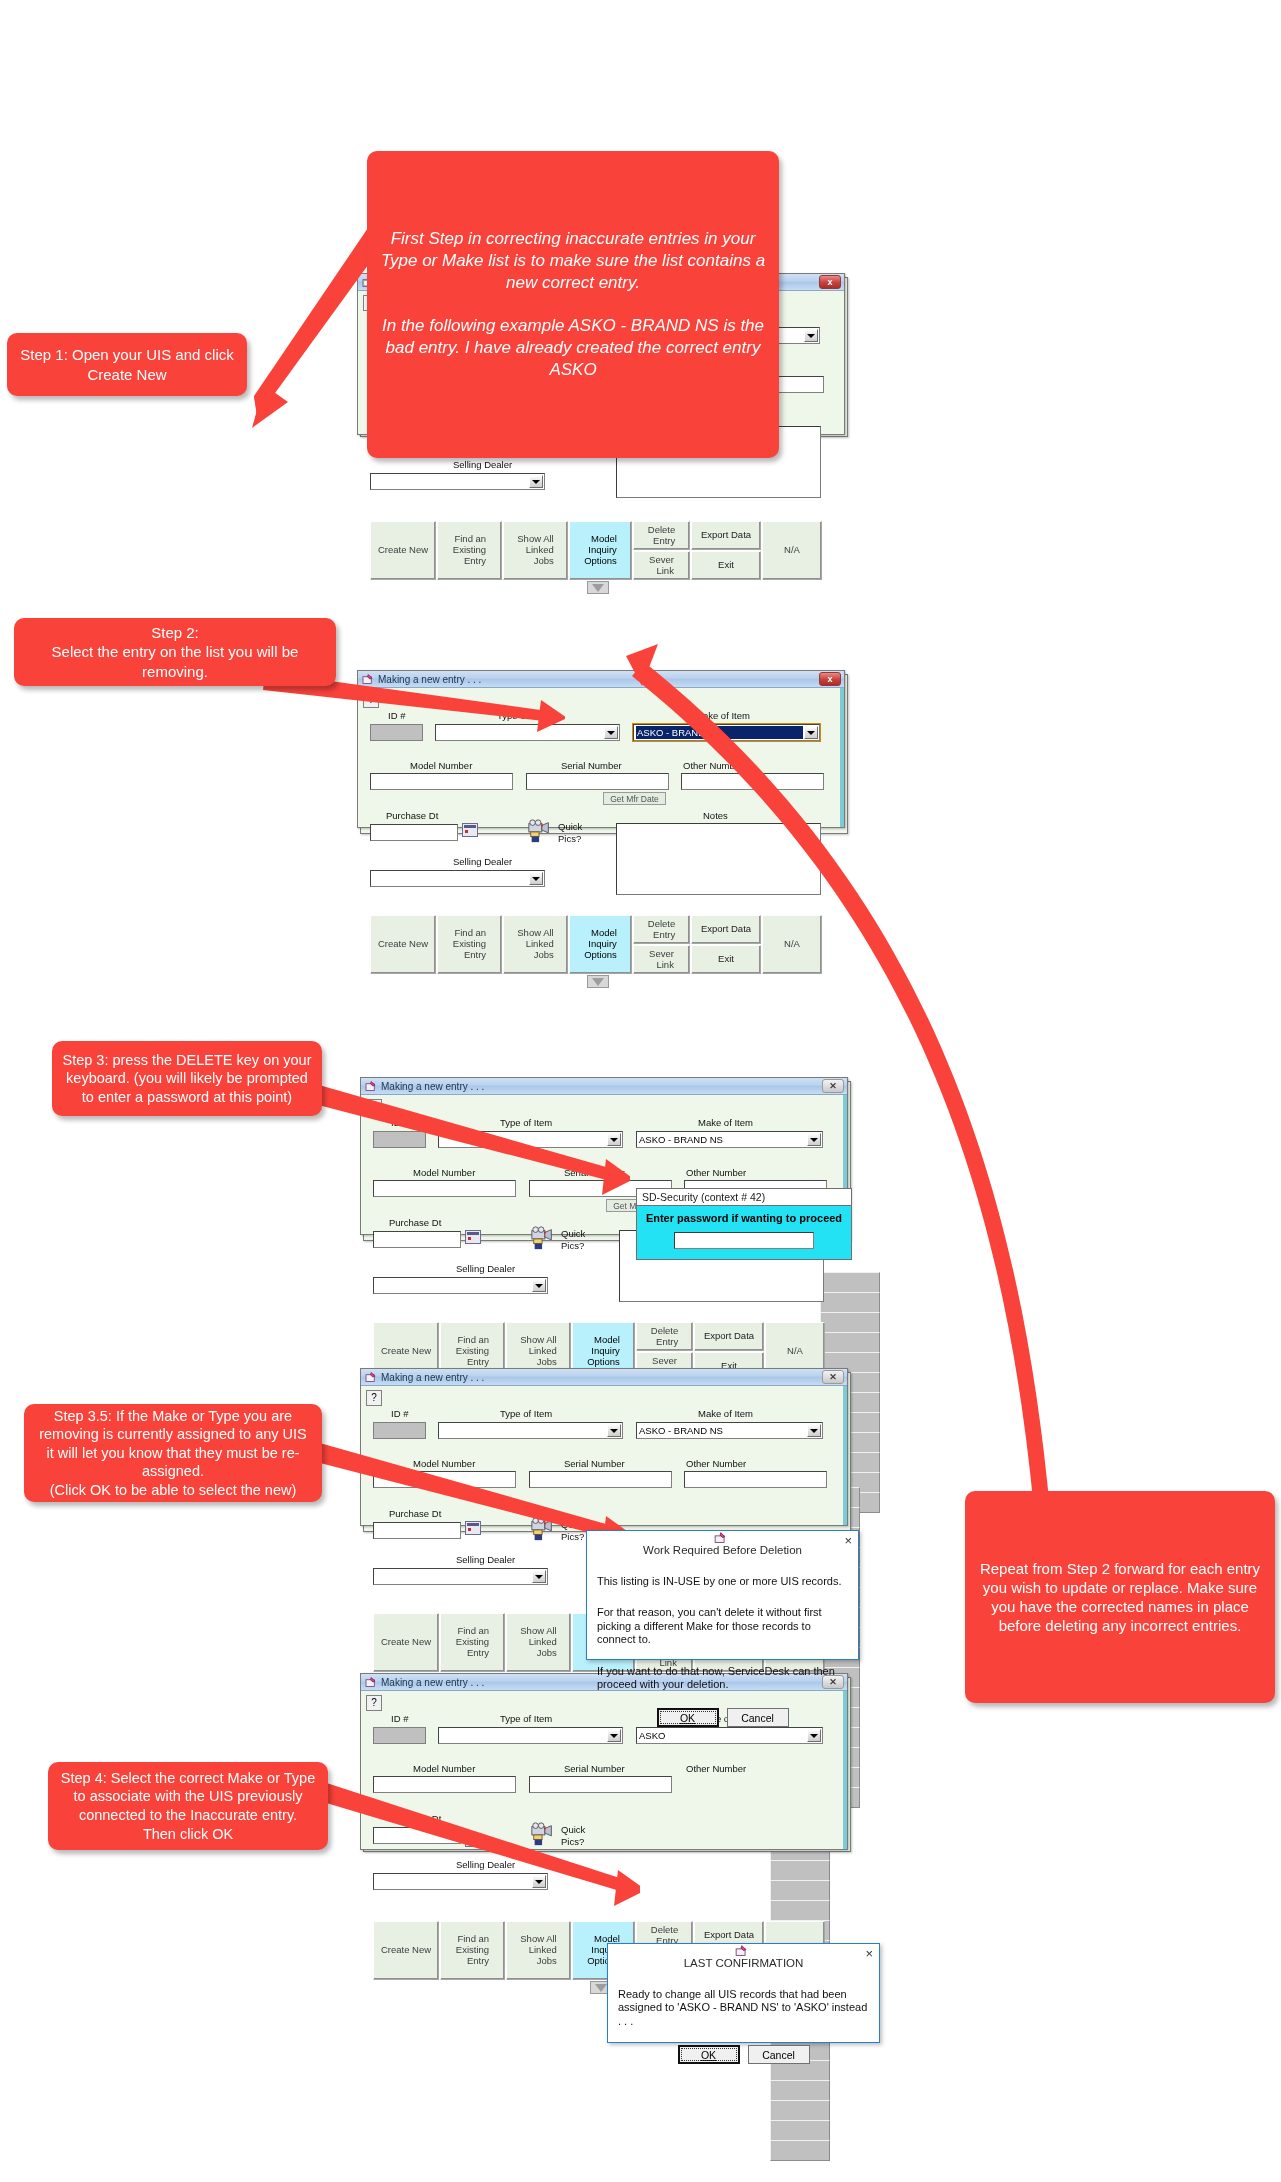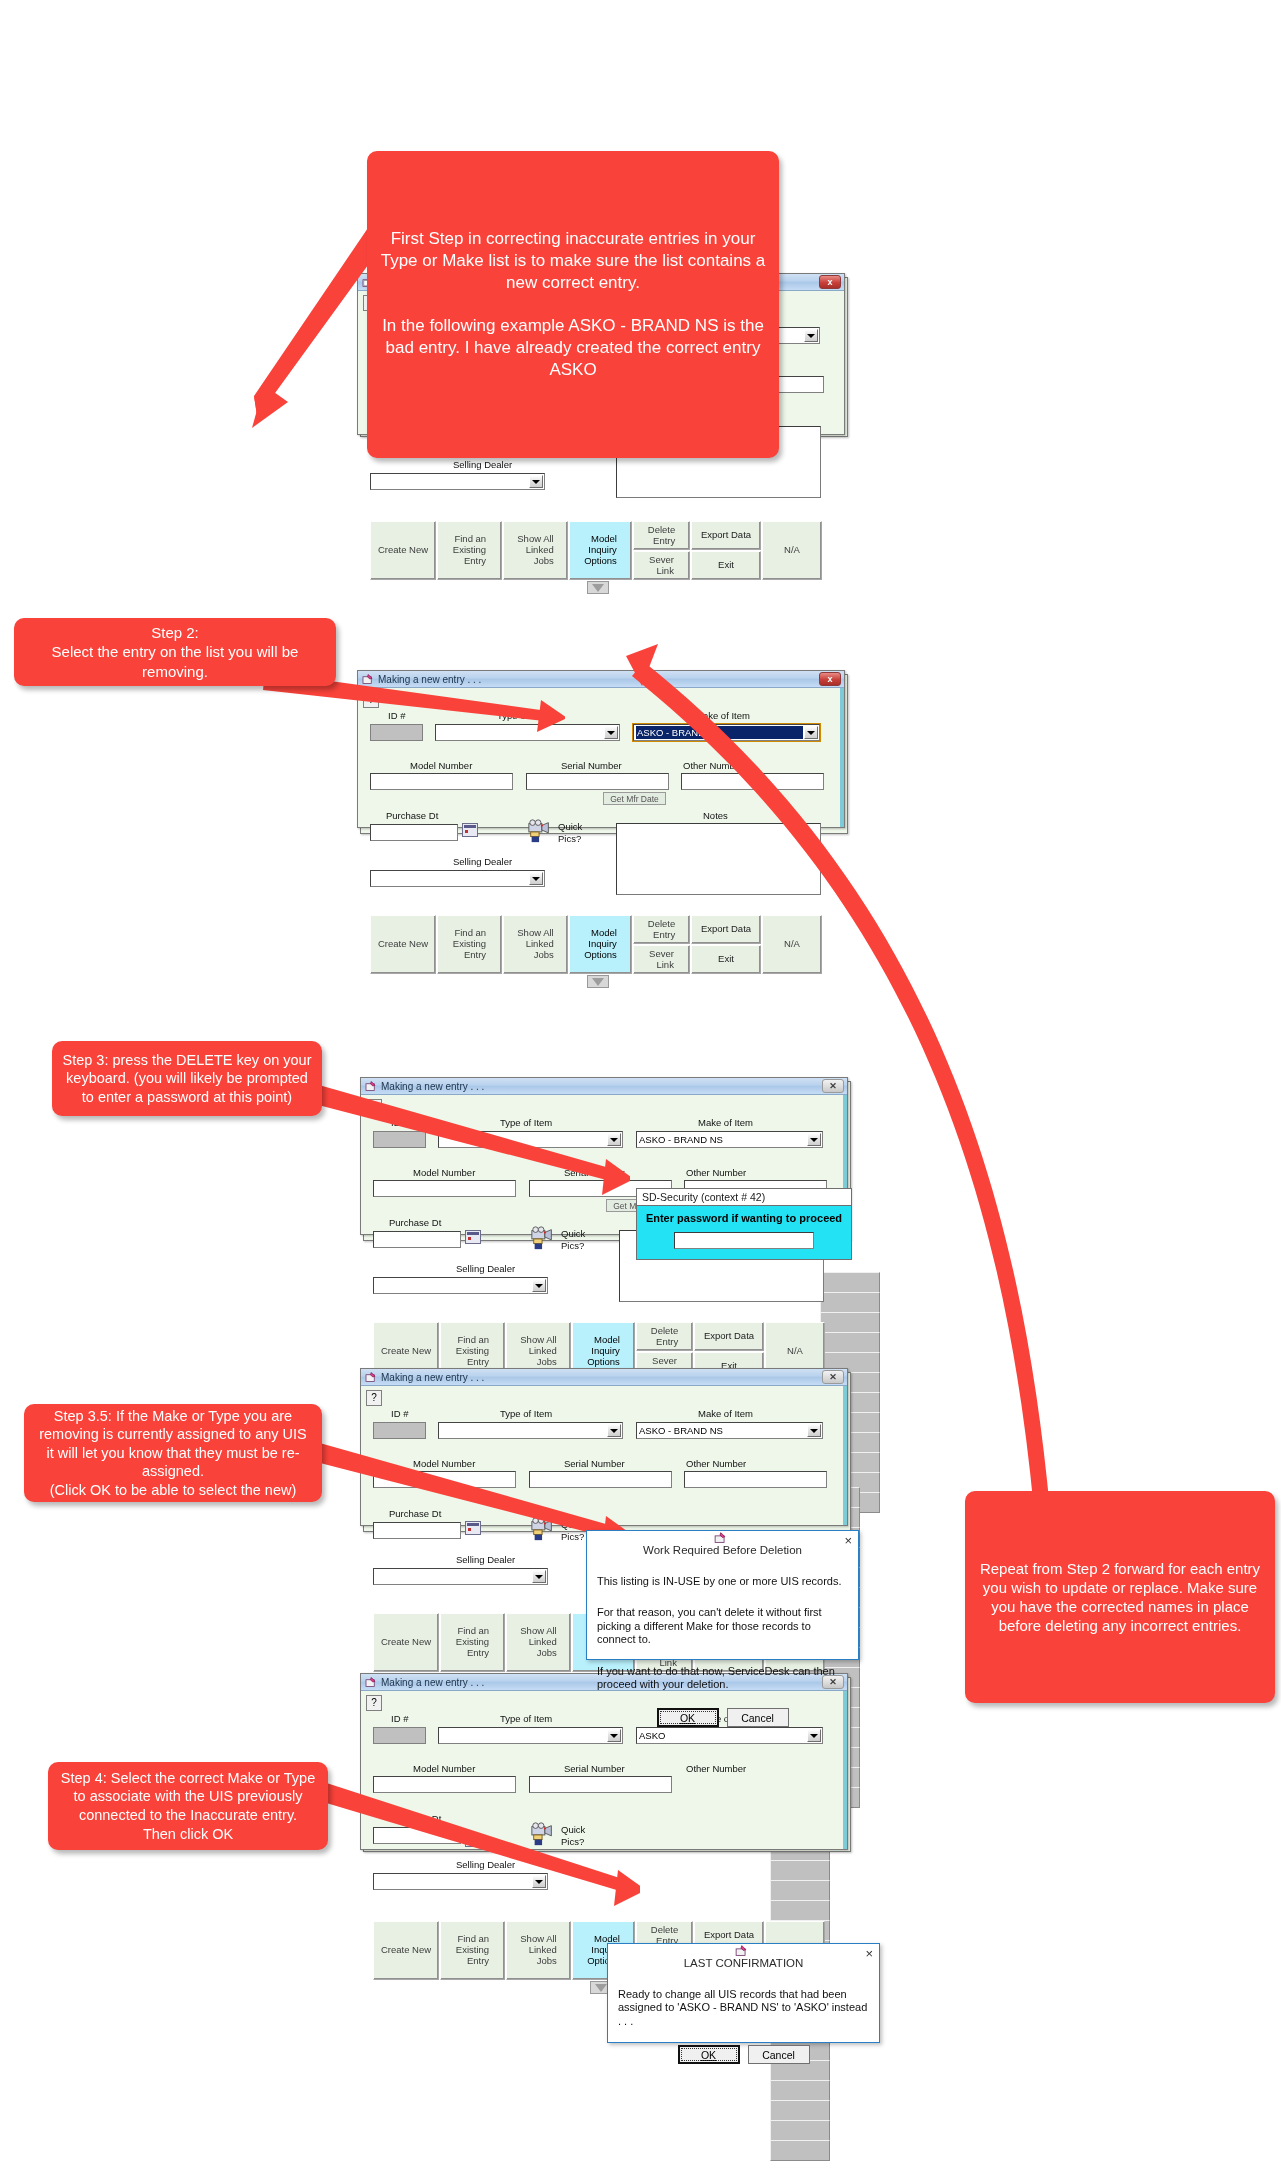--- a/index.html
+++ b/index.html
@@ -154,21 +154,21 @@
   .sec-title { background:#ffffff; border:1px solid #6f6f6f; border-bottom:none; font-size:10.5px; padding:2px 5px; color:#1a1a1a; }
   .sec-body { background:#22e2f3; border:1px solid #6f6f6f; padding:6px 8px 10px 8px; text-align:center; }
   .sec-body .h { font-size:11px; font-weight:bold; color:#000; line-height:1.2; margin-bottom:7px; }
   .sec-input { background:#fff; border:1px solid #808080; border-top-color:#3c3c3c; border-left-color:#3c3c3c; height:17px; margin:0 auto; }
 </style>
 </head>
 <body>
 
 <div class="stage">
 
-  <div class="callout" style="left:367px; top:151px; width:412px; height:307px; font-size:17px;">
+  <div class="callout" style="left:367px; top:151px; width:412px; height:307px; font-size:17px;font-style:italic;">
     <span>First Step in correcting inaccurate entries in your Type or Make list is to make sure the list contains a new correct entry.
 
 In the following example ASKO - BRAND NS is the bad entry.  I have already created the correct entry ASKO</span>
   </div>
 
   <div class="griplist" style="left:820px; top:1272px; width:60px;">
     <div></div>
       <div></div>
       <div></div>
       <div></div>
@@ -306,20 +306,23 @@
           <i></i>
         </div>
     </div>
   </div>
 
   <svg class="arrow" style="left:140px; top:210px; width:260px; height:230px;">
     <polygon points="232,12 252,22 130,190 118,212 114,186" fill="#f9423a"></polygon>
     <polygon points="130,190 114,186 118,212" fill="#f9423a"></polygon>
     <polygon points="124,175 148,192 112,218" fill="#f9423a"></polygon>
   </svg>
+  <div class="callout" style="left:7px; top:333px; width:240px; height:63px; font-size:15px;">
+    <span>Step 1: Open your UIS and click Create New</span>
+  </div>
 
   <div class="win" style="left:360px; top:674px; width:488px; height:160px;"></div>
   <div class="win" style="left:357px; top:670px; width:488px; height:158px;">
     <div class="win-right-shade"></div>
     <div class="titlebar">
       <svg class="tb-icon" viewBox="0 0 16 16">
         <rect x="2" y="5" width="11" height="9" fill="#f2f2f2" stroke="#6b2f66"></rect>
         <path d="M9 2 L14 7 L11 8 L8 5 Z" fill="#e8388f" stroke="#7d1d4e"></path>
       </svg>
       <span class="tb-title">Making a new entry . . .</span>

